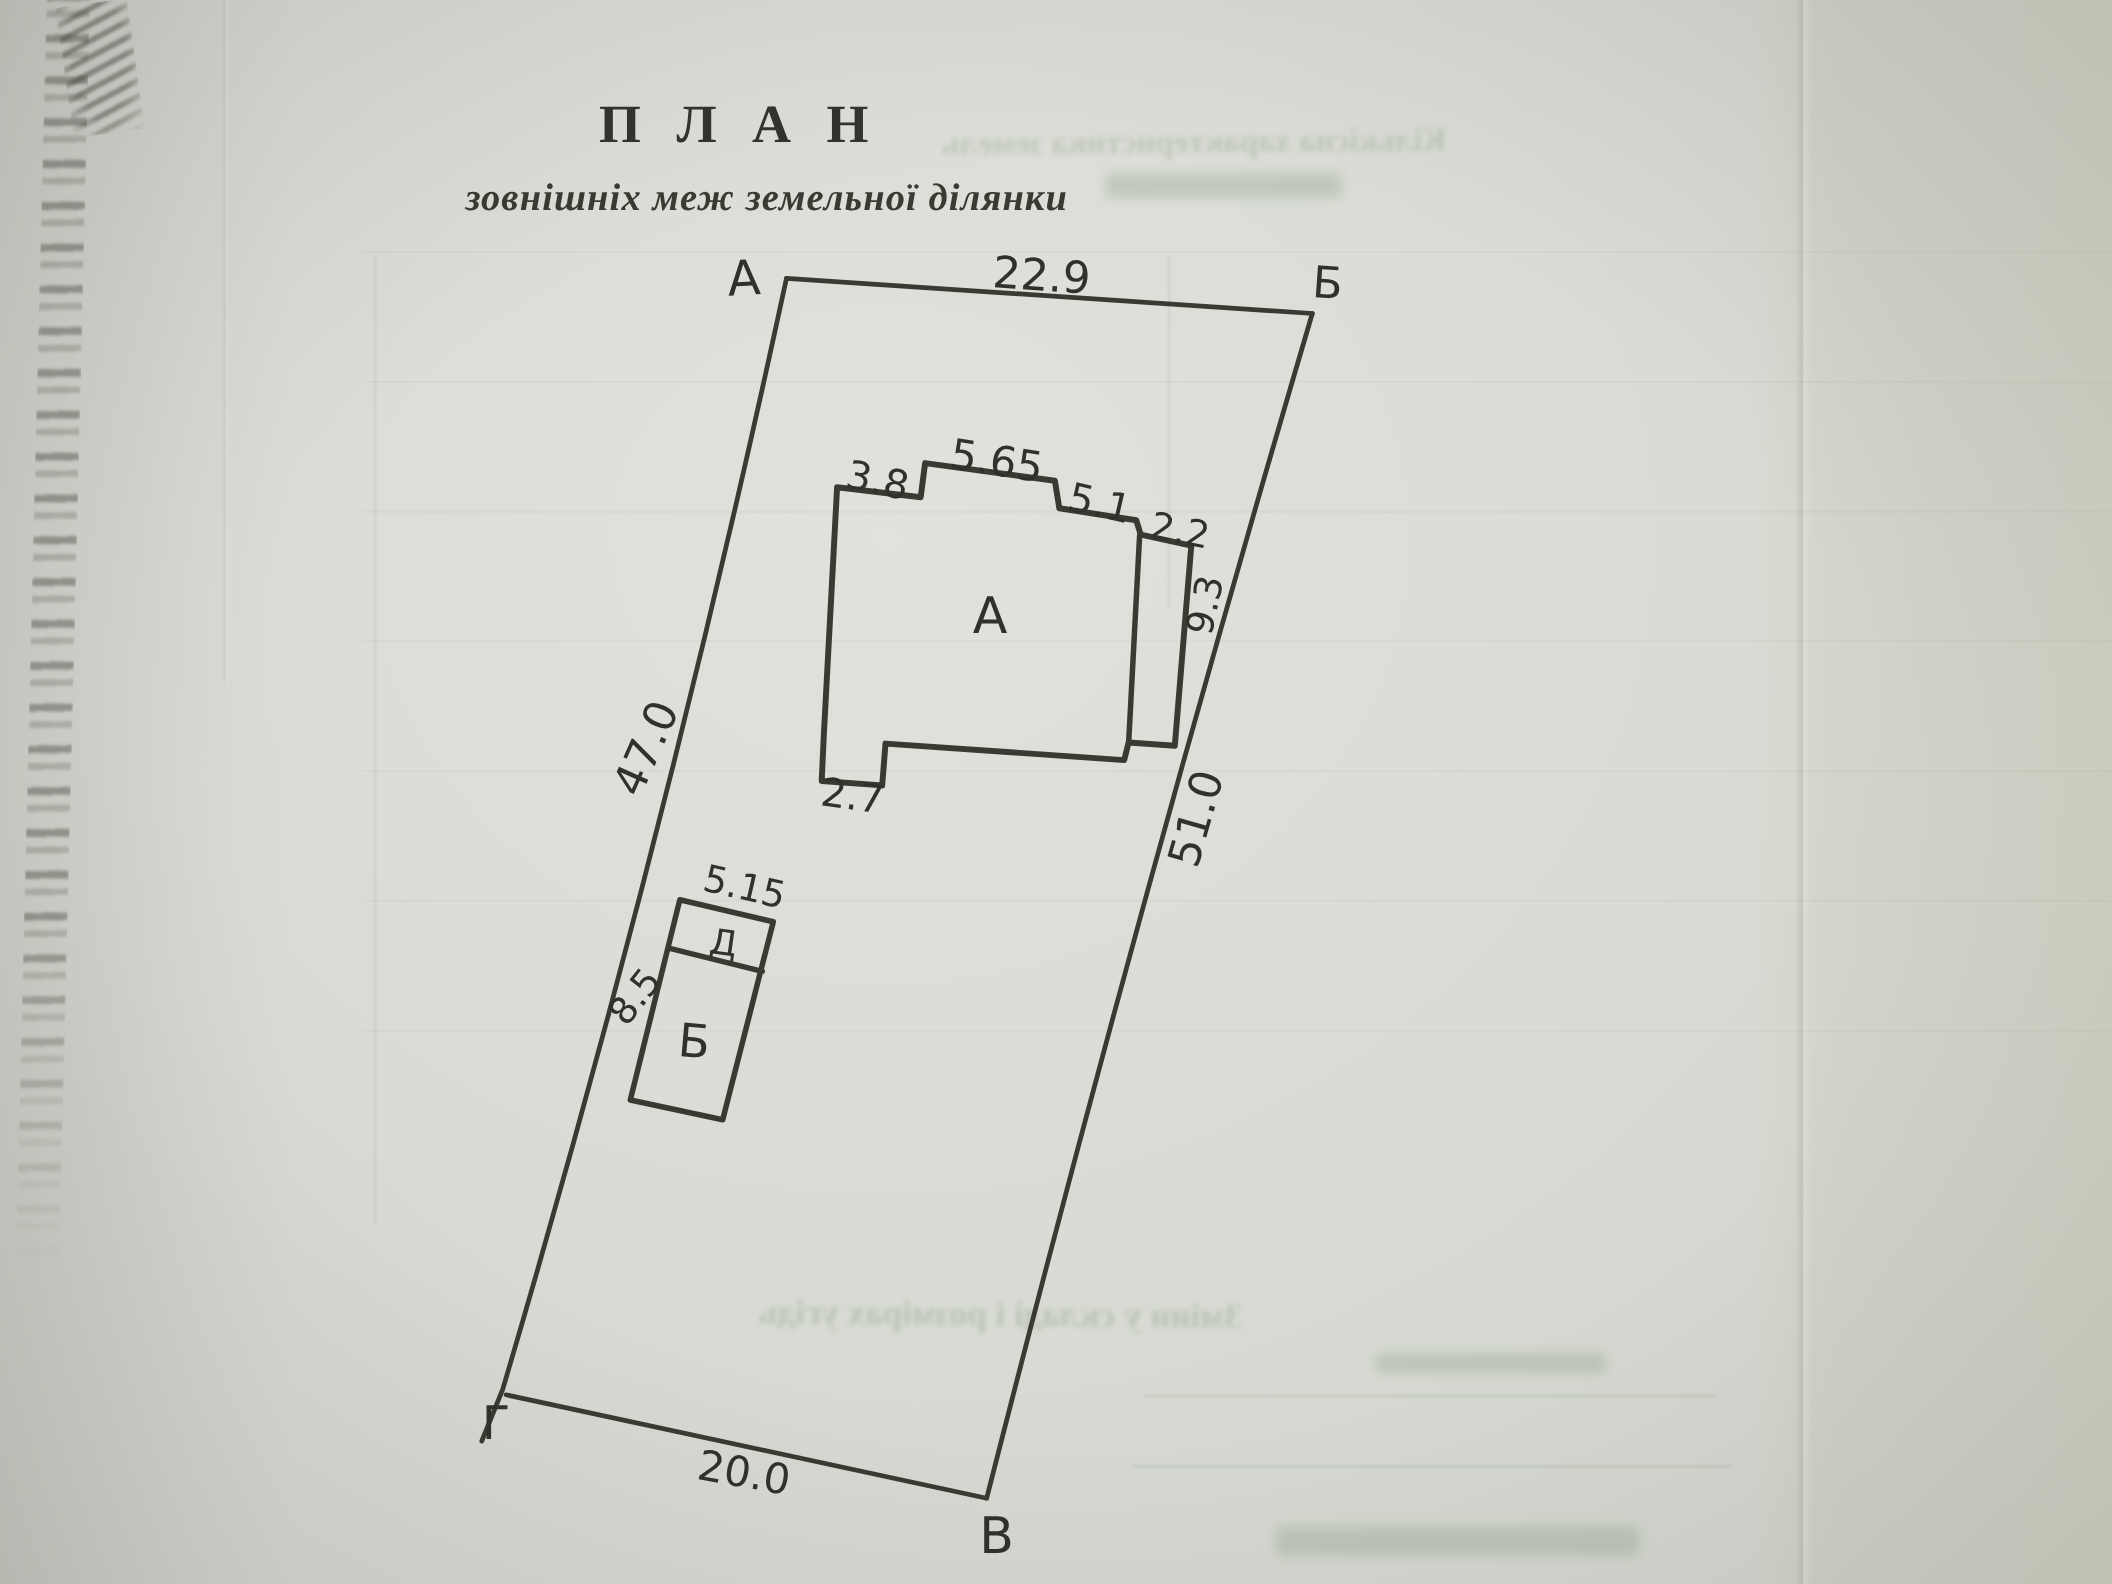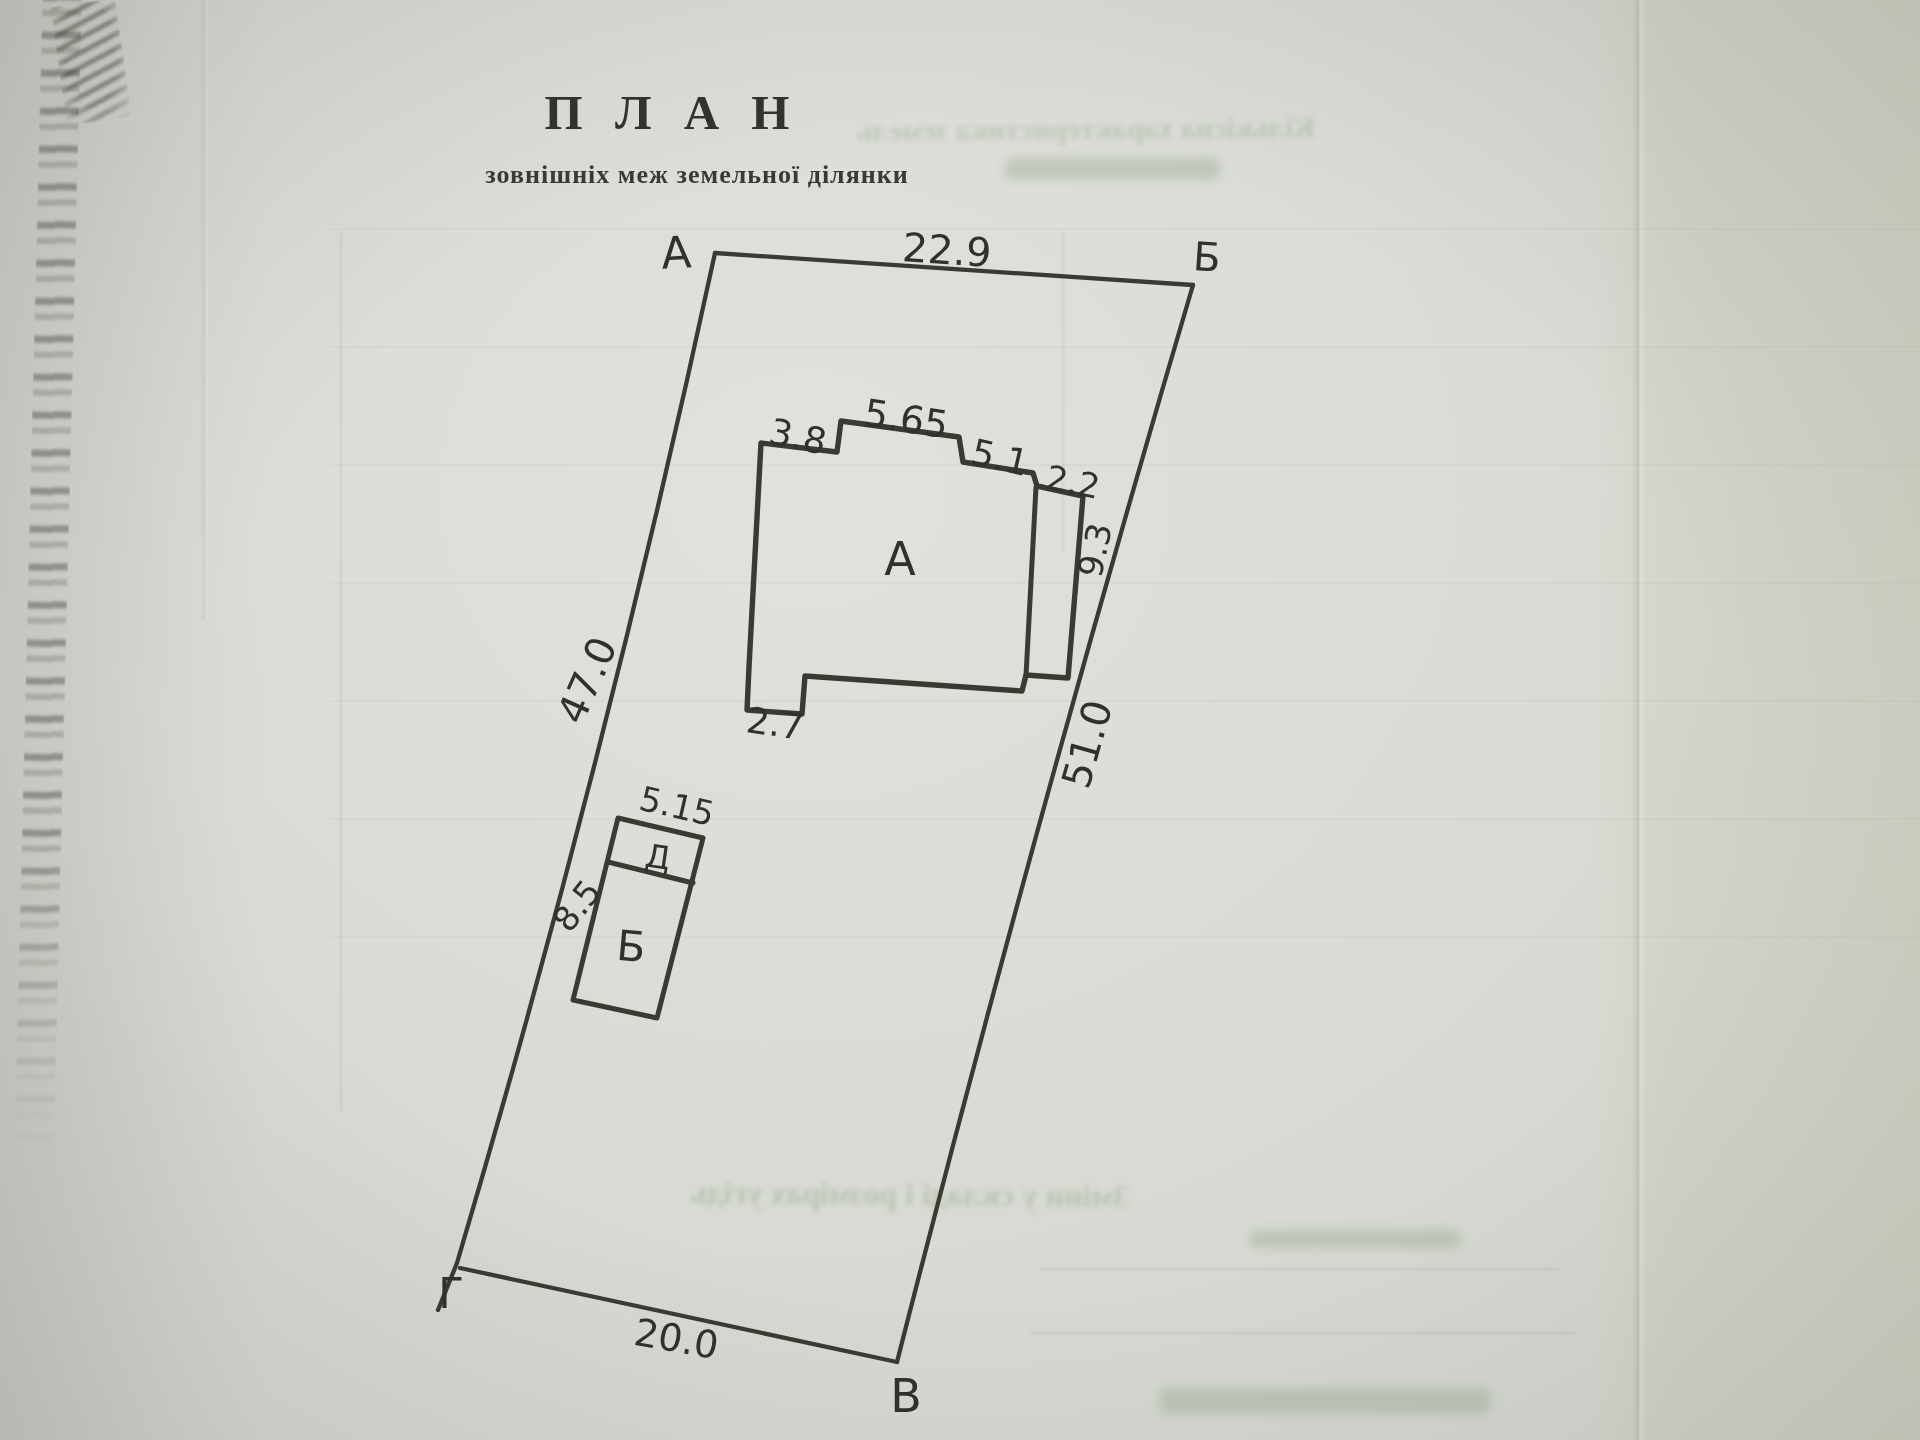--- a/index.html
+++ b/index.html
@@ -48,22 +48,23 @@
   .bleed-text.t2{left:660px;top:1176px;width:500px;font-size:32px;opacity:0.34;transform:scaleX(-1) rotate(-0.5deg);}
   .bleed-blob{position:absolute;background:rgba(134,148,126,0.30);filter:blur(5px);border-radius:6px;}
   .title-block{position:absolute;left:0;top:0;width:1920px;color:#2e2e29;}
   .title-main{
     position:absolute;left:442px;top:84px;width:460px;text-align:center;
     font-family:"Liberation Serif", serif;font-weight:bold;font-size:49px;letter-spacing:10px;
     color:#33332d;
   }
   .title-sub{
     position:absolute;left:367px;top:160px;width:660px;text-align:center;
-    font-family:"Liberation Serif", serif;font-weight:bold;font-size:26px;letter-spacing:1px;
+    font-family:"Liberation Serif", serif;font-weight:bold;font-size:35px;letter-spacing:1px;
     color:#3a3a33;
+    font-style:italic;
   }
   svg text{fill:#31312b;font-family:"DejaVu Sans", sans-serif;}
   .hand{font-weight:500;}
 </style>
 </head>
 <body>
 
 <div class="photo">
 
   <div class="crease right"></div>

